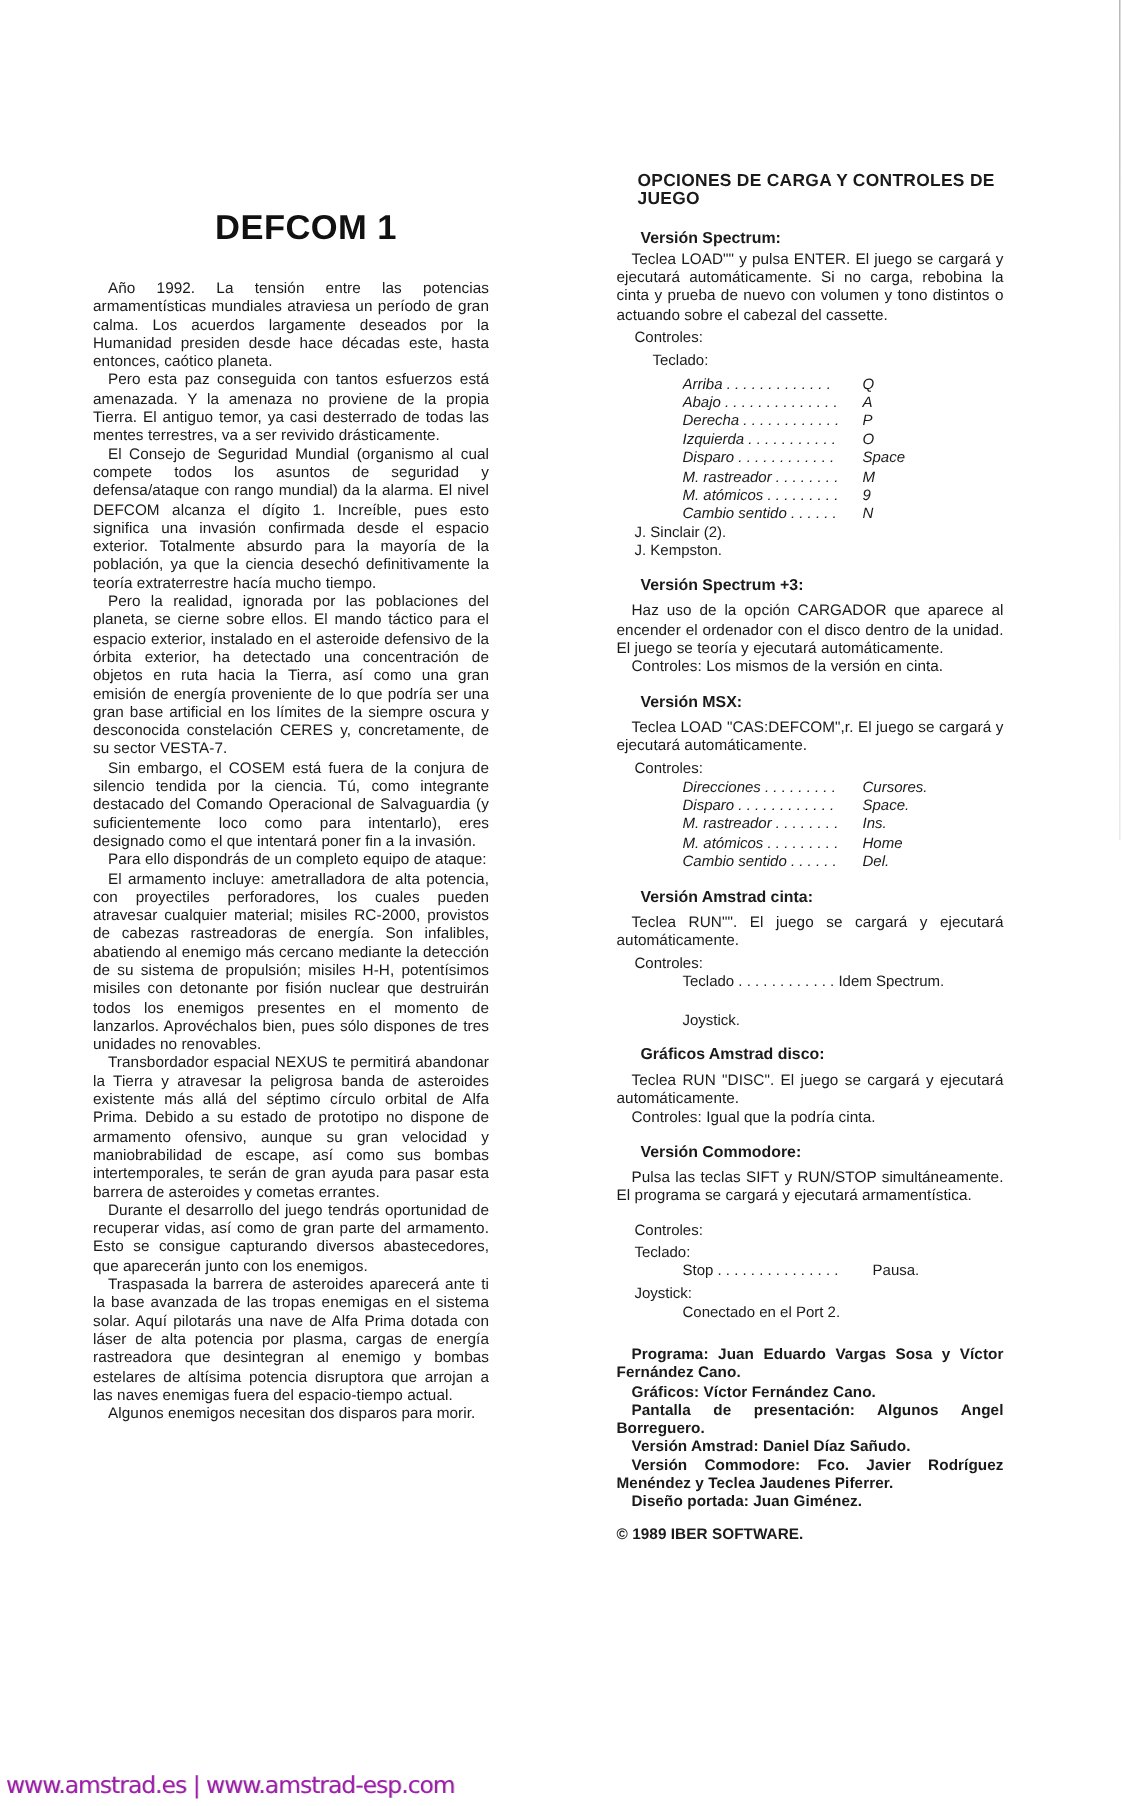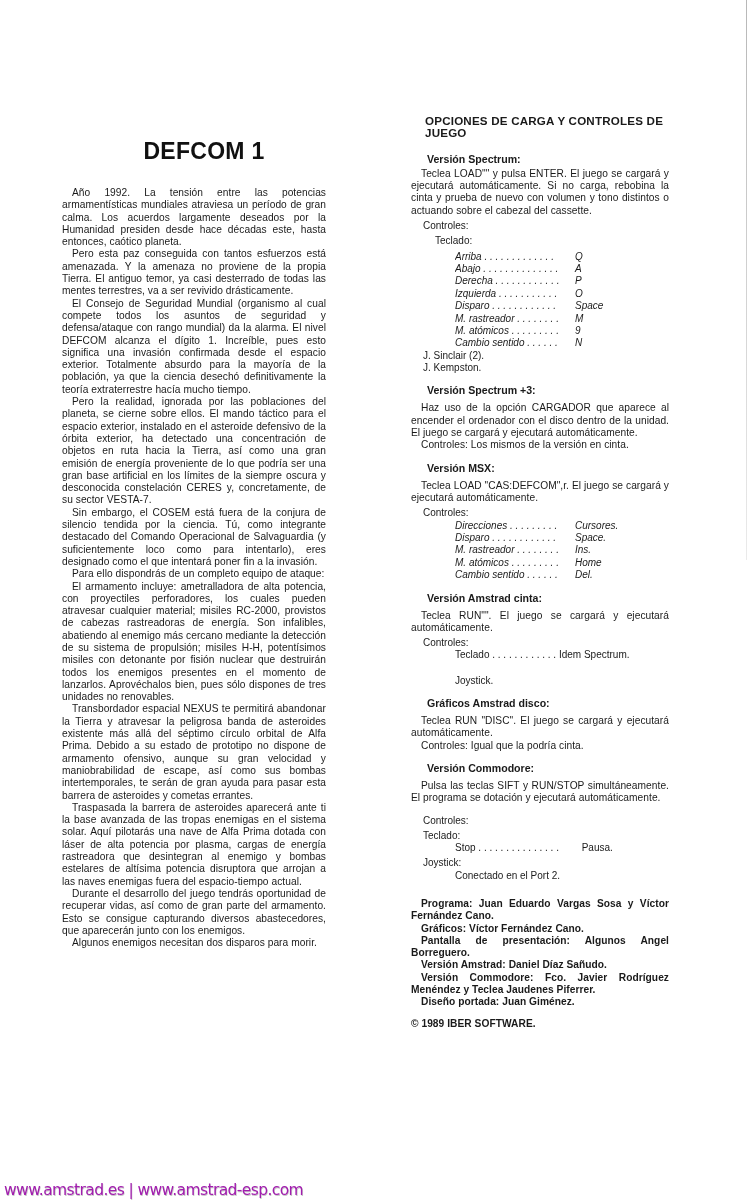--- a/index.html
+++ b/index.html
@@ -61,22 +61,22 @@
 <div class="col-left">
   <h1 class="title">DEFCOM 1</h1>
   <p class="p">Año 1992. La tensión entre las potencias armamentísticas mundiales atraviesa un período de gran calma. Los acuerdos largamente deseados por la Humanidad presiden desde hace décadas este, hasta entonces, caótico planeta.</p>
   <p class="p">Pero esta paz conseguida con tantos esfuerzos está amenazada. Y la amenaza no proviene de la propia Tierra. El antiguo temor, ya casi desterrado de todas las mentes terrestres, va a ser revivido drásticamente.</p>
   <p class="p">El Consejo de Seguridad Mundial (organismo al cual compete todos los asuntos de seguridad y defensa/ataque con rango mundial) da la alarma. El nivel DEFCOM alcanza el dígito 1. Increíble, pues esto significa una invasión confirmada desde el espacio exterior. Totalmente absurdo para la mayoría de la población, ya que la ciencia desechó definitivamente la teoría extraterrestre hacía mucho tiempo.</p>
   <p class="p">Pero la realidad, ignorada por las poblaciones del planeta, se cierne sobre ellos. El mando táctico para el espacio exterior, instalado en el asteroide defensivo de la órbita exterior, ha detectado una concentración de objetos en ruta hacia la Tierra, así como una gran emisión de energía proveniente de lo que podría ser una gran base artificial en los límites de la siempre oscura y desconocida constelación CERES y, concretamente, de su sector VESTA-7.</p>
   <p class="p">Sin embargo, el COSEM está fuera de la conjura de silencio tendida por la ciencia. Tú, como integrante destacado del Comando Operacional de Salvaguardia (y suficientemente loco como para intentarlo), eres designado como el que intentará poner fin a la invasión.</p>
   <p class="p">Para ello dispondrás de un completo equipo de ataque:</p>
   <p class="p">El armamento incluye: ametralladora de alta potencia, con proyectiles perforadores, los cuales pueden atravesar cualquier material; misiles RC-2000, provistos de cabezas rastreadoras de energía. Son infalibles, abatiendo al enemigo más cercano mediante la detección de su sistema de propulsión; misiles H-H, potentísimos misiles con detonante por fisión nuclear que destruirán todos los enemigos presentes en el momento de lanzarlos. Aprovéchalos bien, pues sólo dispones de tres unidades no renovables.</p>
   <p class="p">Transbordador espacial NEXUS te permitirá abandonar la Tierra y atravesar la peligrosa banda de asteroides existente más allá del séptimo círculo orbital de Alfa Prima. Debido a su estado de prototipo no dispone de armamento ofensivo, aunque su gran velocidad y maniobrabilidad de escape, así como sus bombas intertemporales, te serán de gran ayuda para pasar esta barrera de asteroides y cometas errantes.</p>
+  <p class="p">Durante el desarrollo del juego tendrás oportunidad de recuperar vidas, así como de gran parte del armamento. Esto se consigue capturando diversos abastecedores, que aparecerán junto con los enemigos.</p>
   <p class="p">Traspasada la barrera de asteroides aparecerá ante ti la base avanzada de las tropas enemigas en el sistema solar. Aquí pilotarás una nave de Alfa Prima dotada con láser de alta potencia por plasma, cargas de energía rastreadora que desintegran al enemigo y bombas estelares de altísima potencia disruptora que arrojan a las naves enemigas fuera del espacio-tiempo actual.</p>
-  <p class="p">Durante el desarrollo del juego tendrás oportunidad de recuperar vidas, así como de gran parte del armamento. Esto se consigue capturando diversos abastecedores, que aparecerán junto con los enemigos.</p>
   <p class="p">Algunos enemigos necesitan dos disparos para morir.</p>
 </div>
 
 <div class="col-right">
   <h2 class="h2">OPCIONES DE CARGA Y CONTROLES DE JUEGO</h2>
 
   <section>
     <h3 class="h3 first">Versión Spectrum:</h3>
     <p class="p">Teclea LOAD"" y pulsa ENTER. El juego se cargará y ejecutará automáticamente. Si no carga, rebobina la cinta y prueba de nuevo con volumen y tono distintos o actuando sobre el cabezal del cassette.</p>
     <div class="gap"></div>
@@ -120,21 +120,21 @@
           </tr>
     </tbody>
       </table>
     <div class="line indent1">J. Sinclair (2).</div>
     <div class="line indent1">J. Kempston.</div>
   </section>
 
   <section>
     <h3 class="h3">Versión Spectrum +3:</h3>
     <div class="gap"></div>
-    <p class="p">Haz uso de la opción CARGADOR que aparece al encender el ordenador con el disco dentro de la unidad. El juego se cargará y ejecutará automáticamente.</p>
+    <p class="p">Haz uso de la opción CARGADOR que aparece al encender el ordenador con el disco dentro de la unidad. El juego se teoría y ejecutará automáticamente.</p>
     <p class="p">Controles: Los mismos de la versión en cinta.</p>
   </section>
 
   <section style="margin-top:8px;">
     <h3 class="h3">Versión MSX:</h3>
     <div class="gap"></div>
     <p class="p">Teclea LOAD "CAS:DEFCOM",r. El juego se cargará y ejecutará automáticamente.</p>
     <div class="gap"></div>
     <div class="line indent1">Controles:</div>
     <table class="ctrl-table msx">
@@ -177,21 +177,21 @@
   <section style="margin-top:4px;">
     <h3 class="h3">Gráficos Amstrad disco:</h3>
     <div class="gap"></div>
     <p class="p">Teclea RUN "DISC". El juego se cargará y ejecutará automáticamente.</p>
     <p class="p">Controles: Igual que la podría cinta.</p>
   </section>
 
   <section style="margin-top:6px;">
     <h3 class="h3">Versión Commodore:</h3>
     <div class="gap"></div>
-    <p class="p">Pulsa las teclas SIFT y RUN/STOP simultáneamente. El programa se dotación y ejecutará automáticamente.</p>
+    <p class="p">Pulsa las teclas SIFT y RUN/STOP simultáneamente. El programa se cargará y ejecutará armamentística.</p>
     <div style="height:10px"></div>
     <div class="line indent1">Controles:</div>
     <div class="gap"></div>
     <div class="line indent1">Teclado:</div>
     <div class="line indent3">
       <span>Stop . . . . . . . . . . . . . . .</span>
       <span style="padding-left:20px;">Pausa.</span>
     </div>
     <div class="gap"></div>
     <div class="line indent1">Joystick:</div>

